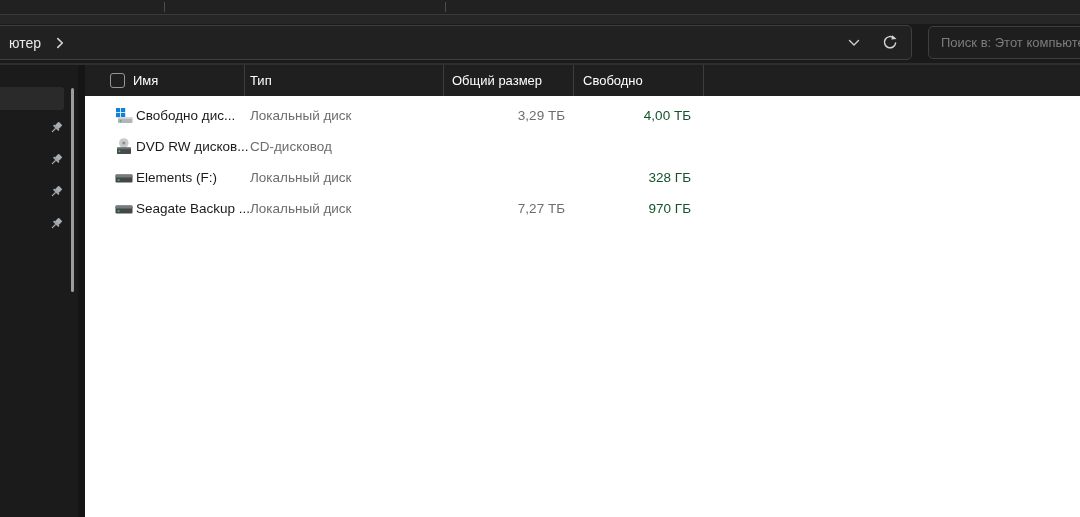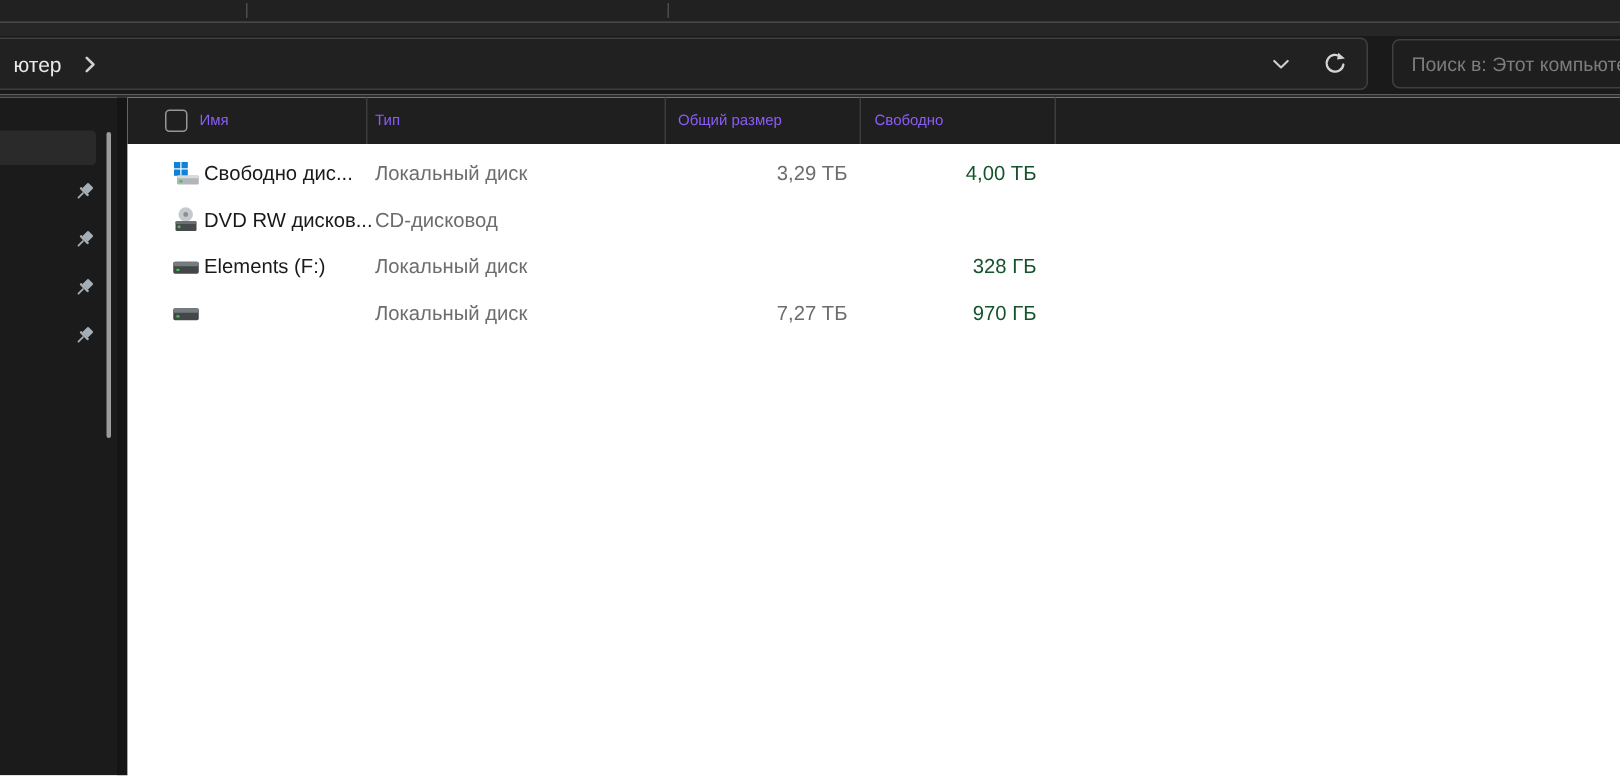--- a/index.html
+++ b/index.html
@@ -35,21 +35,21 @@
   .sb-selected{position:absolute;left:0;top:22px;width:64px;height:23px;background:#2a2a2a;border-radius:0 3px 3px 0;}
   .sb-scroll{position:absolute;left:71px;top:23px;width:3px;height:204px;background:#9c9c9c;border-radius:2px;}
   .pins{position:absolute;left:48px;top:57px;display:flex;flex-direction:column;gap:18px;}
   .pin{width:14px;height:14px;}
 
   
   .content{position:absolute;left:85px;top:65px;width:995px;height:452px;background:#ffffff;}
   .lheader{position:absolute;left:0;top:0;width:995px;height:31px;background:#1f1f1f;}
   .lheader .hsepv{position:absolute;top:0;width:1px;height:31px;background:#3d3d3d;}
   .hcheck{position:absolute;left:25px;top:8px;width:13px;height:13px;border:1px solid #969696;border-radius:3px;background:transparent;cursor:pointer;}
-  .hlabel{position:absolute;top:0;line-height:31px;font-size:10px;color:#8b5cf6;cursor:pointer;white-space:nowrap;}
+  .hlabel{position:absolute;top:0;line-height:31px;font-size:13px;color:#ffffff;cursor:pointer;white-space:nowrap;}
   .h-name{left:48px}
   .h-type{left:165px}
   .h-total{left:367px}
   .h-free{left:498px}
   .sep1{left:159px}.sep2{left:358px}.sep3{left:488px}.sep4{left:618px}
 
   .rows{position:absolute;left:0;top:35px;width:995px;}
   .row{position:relative;height:31px;cursor:default;}
   .ricon{position:absolute;left:30px;top:7px;width:18px;height:18px;}
   .ric{display:none;}
@@ -207,20 +207,21 @@
   </div>
         <div class="row icon-external-drive">
     <span class="ricon">
 
       <svg class="ric ric-external-drive" width="18" height="18" viewBox="0 0 18 18">
         <rect x="0.5" y="5.5" width="17" height="8" rx="1.2" fill="#43474a"></rect>
         <rect x="0.5" y="5.5" width="17" height="3" rx="1.2" fill="#767b80"></rect>
         <rect x="2.5" y="10.2" width="2.2" height="1.5" rx="0.5" fill="#3fc24d"></rect>
       </svg>
     </span>
+    <span class="rname">Seagate Backup ...</span>
     <span class="rtype">Локальный диск</span>
     <span class="rtotal">7,27 ТБ</span>
     <span class="rfree">970 ГБ</span>
   </div>
       </div>
   </div>
 
 </div>
 
 </body></html>

